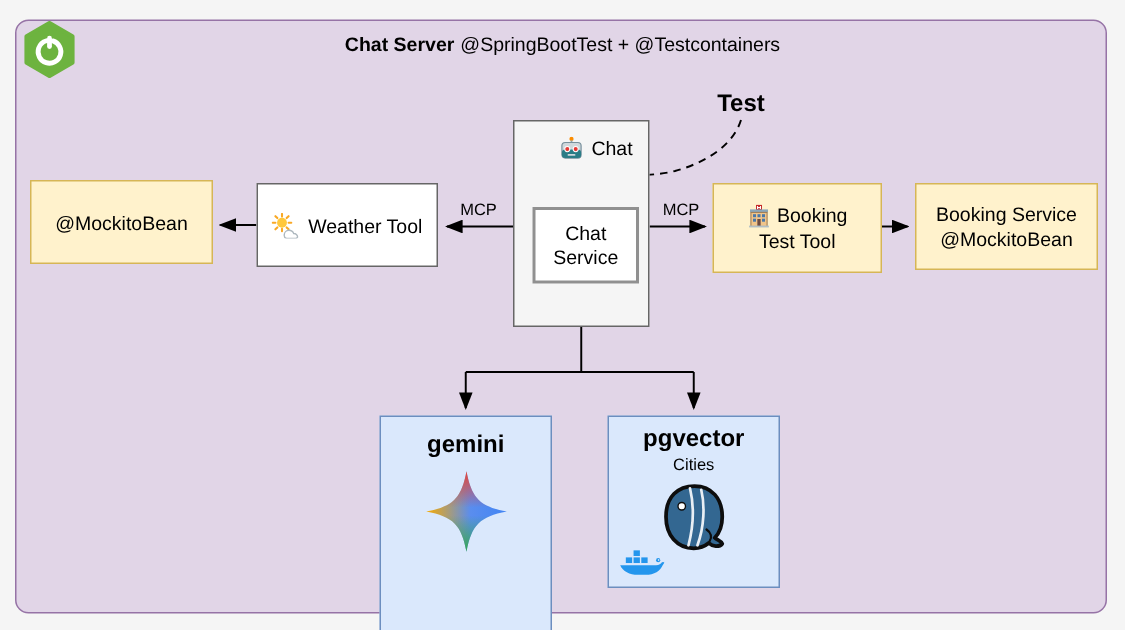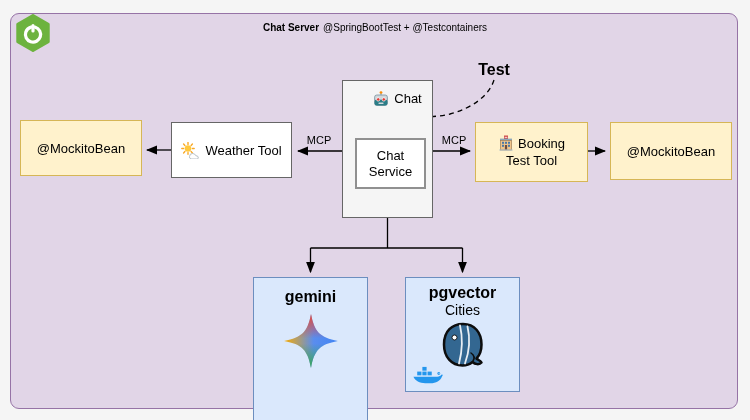--- a/index.html
+++ b/index.html
@@ -9,21 +9,21 @@
     background:#F5F5F5; color:#000;
     font-family:"Liberation Sans", sans-serif;
   }
   .container {
     position:absolute; left:10px; top:13px; width:728px; height:396px;
     background:#E1D5E7; border:1px solid #9673A6; border-radius:9px;
     z-index:1;
   }
   .title {
     position:absolute; left:0; right:0; top:22px; text-align:center;
-    font-size:10px; z-index:12;
+    font-size:13px; z-index:12;
   }
   .title .b { font-weight:bold; }
   .title .r { margin-left:4px; }
   svg.edges {
     position:absolute; left:0; top:0; width:750px; height:420px;
     z-index:5; pointer-events:none;
   }
   .node {
     position:absolute; z-index:10;
     display:flex; flex-direction:column; align-items:center; justify-content:center;
@@ -38,28 +38,28 @@
   .wt { left:171px; top:122px; width:121px; height:56px; flex-direction:row; gap:5px;justify-content:center; }
   .chat { left:342px; top:80px; width:91px; height:138px; justify-content:flex-start;padding-left:20px; }
   .chat-head { margin-top:9px; display:flex; align-items:center; gap:5px; font-size:13px; }
   .chat-svc {
     position:absolute; left:12px; top:57px; width:71px; height:51px;
     background:#FFFFFF; border:2px solid #909090;
     display:flex; flex-direction:column; align-items:center; justify-content:center;
     font-size:13px; line-height:16px;
   }
   .bt { left:475px; top:122px; width:113px; height:60px; }
-  .bt .l1 { display:flex; align-items:flex-start; gap:4px; }
+  .bt .l1 { display:flex; align-items:center; gap:4px; }
   .bs { left:610px; top:122px; width:122px; height:58px; }
   .gem { left:253px; top:277px; width:115px; height:146px; justify-content:flex-start; }
   .gem .lbl { margin-top:10px; font-size:16px; font-weight:bold; }
   .gem svg { margin-top:8px; }
   .pgv { left:405px; top:277px; width:115px; height:115px; justify-content:flex-start; }
   .pgv .lbl { margin-top:6px; font-size:16px; font-weight:bold; }
-  .pgv .sub { font-size:14px; margin-top:1px; }
+  .pgv .sub { font-size:11px; margin-top:1px; }
   .pgv .eleph { margin-top:2px; }
   .docker { position:absolute; left:7px; bottom:6px; }
 
   .edge-label {
     position:absolute; z-index:11; font-size:11px;
     transform:translateX(-50%); white-space:nowrap;
   }
   .mcp-l { left:319px; top:134px; }
   .mcp-r { left:454px; top:134px; }
   .test-lbl { left:494px; top:61px; font-size:16px; font-weight:bold; }
@@ -170,20 +170,21 @@
         <rect x="6.9" y="10" width="2.2" height="5" fill="#6D4C41"></rect>
         <rect x="1.4" y="14.4" width="13.2" height="1.2" fill="#B0BEC5"></rect>
       </svg>
     </span>
     <span>Booking</span>
   </div>
   <div>Test Tool</div>
 </div>
 
 <div class="node yellow bs">
+  <div>Booking Service</div>
   <div>@MockitoBean</div>
 </div>
 
 <div class="node blue gem">
   <div class="lbl">gemini</div>
   <span class="icon">
     <svg width="56" height="56" viewBox="0 0 100 100">
       <defs>
         <linearGradient id="gbase" x1="0" y1="0.5" x2="1" y2="0.5">
           <stop offset="0" stop-color="#F9AB00"></stop>

